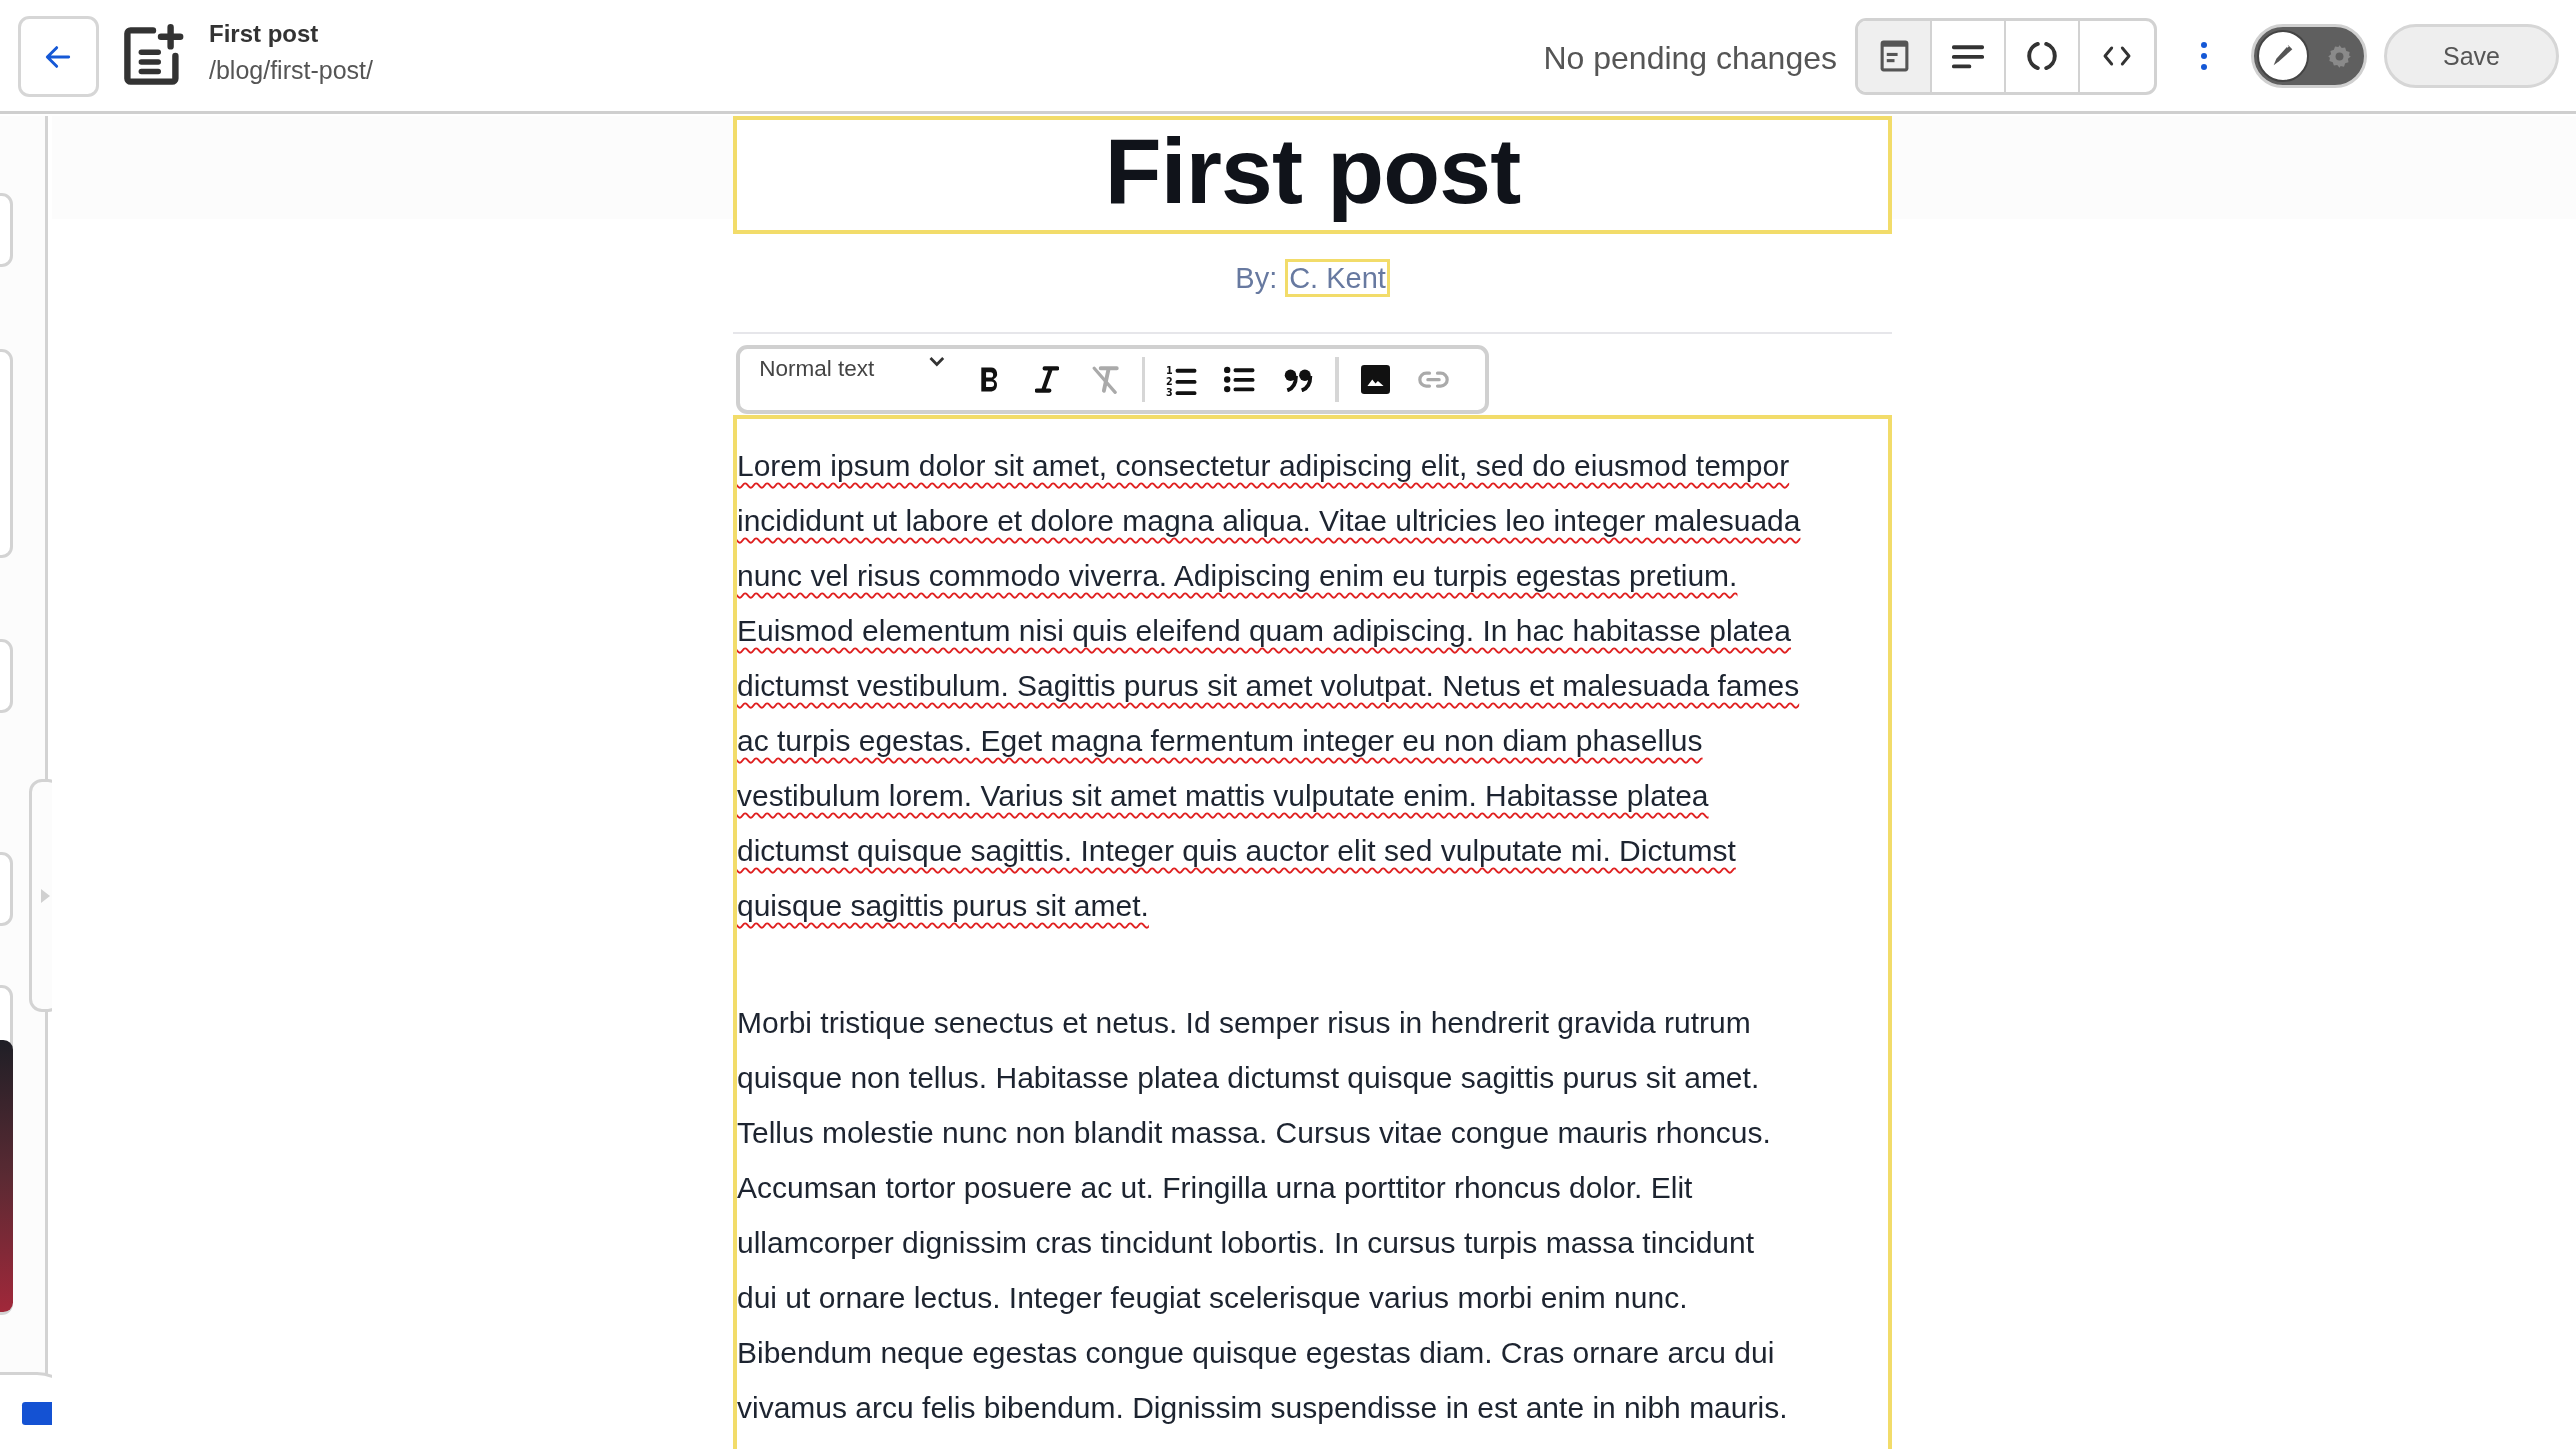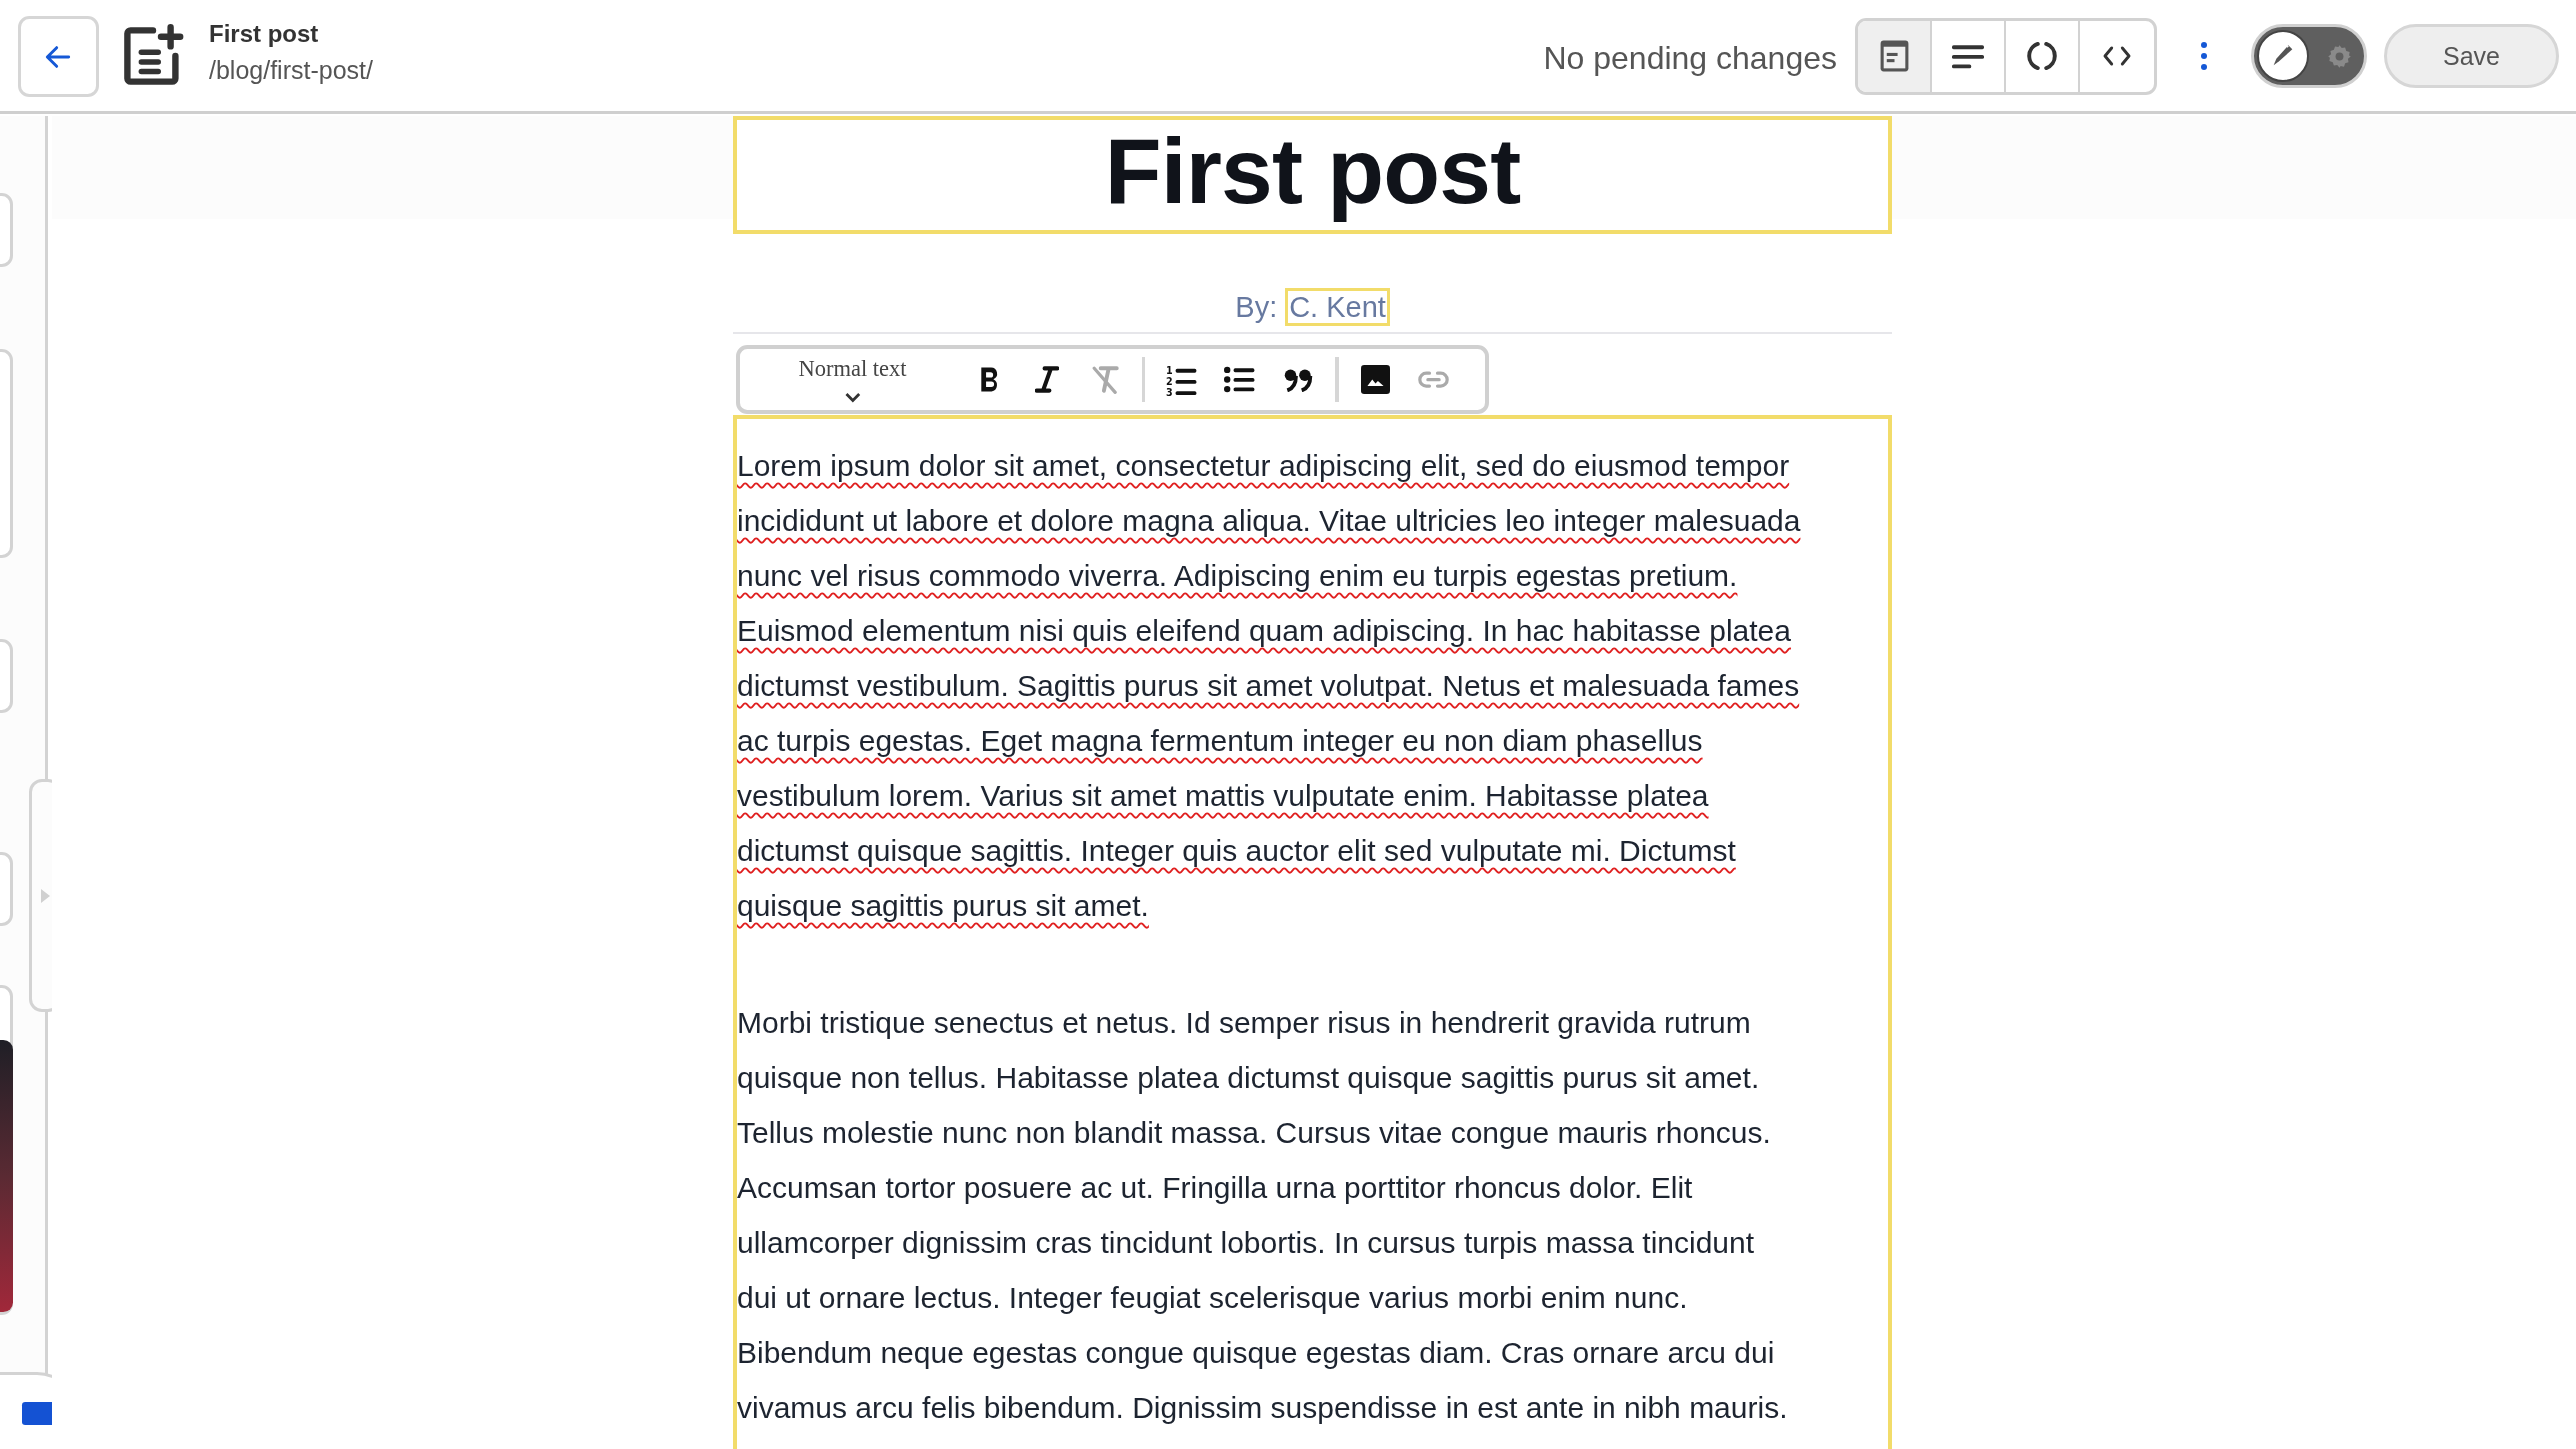--- a/index.html
+++ b/index.html
@@ -34,26 +34,26 @@
   .rail-footer { position: absolute; left: -16px; top: 1372px; width: 93px; height: 97px; border: 3.2px solid #d3d3d3; border-radius: 0 40px 0 0; background: #fff; }
   .rail-footer-icon { position: absolute; left: 35px; top: 27px; width: 34px; height: 22.5px; background: #1452d3; border-radius: 3.2px; }
 
   
   .canvas { position: absolute; left: 52px; top: 116px; width: 2524px; height: 1333px; background: #ffffff; }
   .canvas-band { position: absolute; left: 0; top: 0; width: 100%; height: 103px; background: #fcfcfc; }
 
   .title-box { position: absolute; left: 681px; top: 0; width: 1159px; height: 118px; border: 4px solid #f2dc6a; background: #fff; display: flex; align-items: center; justify-content: center; }
   .post-title { font-family: "Liberation Sans", sans-serif; font-weight: bold; font-size: 93px; color: #10131a; letter-spacing: -0.8px; line-height: 1; margin-top: -6.4px; }
 
-  .byline { position: absolute; left: 681px; top: 175px; width: 1159px; text-align: center; font-family: "Liberation Sans", sans-serif; font-size: 29px; color: #6779a0; }
+  .byline { position: absolute; left: 681px; top: 146px; width: 1159px; text-align: center; font-family: "Liberation Sans", sans-serif; font-size: 29px; color: #6779a0; }
   .byline .author { border: 3.2px solid #f2dc6a; padding: 0 0.8px; }
   .byline-divider { position: absolute; left: 681px; top: 216px; width: 1159px; height: 2.4px; background: #e6e6ea; }
 
   .toolbar { position: absolute; left: 684px; top: 229px; width: 753px; height: 69px; border: 4px solid #d0d0d0; border-radius: 11.3px; background: #fff; display: flex; align-items: center; padding-left: 19.3px; }
-  .style-select { display: flex; align-items: center; width: 201px; height: 48px; font-family: Liberation Serif, serif; font-size: 22.5px; color: #444; justify-content: space-between; padding-right: 14.5px; flex-direction: column; }
+  .style-select { display: flex; width: 201px; height: 48px; font-family: Liberation Sans, sans-serif; font-size: 22.5px; color: #444; justify-content: space-between; padding-right: 14.5px; }
   .tb-btn { width: 58px; height: 48px; display: flex; align-items: center; justify-content: center; }
   .tb-sep { width: 3.2px; height: 45px; background: #d6d6d6; margin: 0 8px; }
 
   .body-box { position: absolute; left: 681px; top: 299px; width: 1159px; height: 1047px; border: 4px solid #f2dc6a; border-bottom: none; background: #fff; }
   .para { position: absolute; left: 0; width: 1143px; font-family: Liberation Sans, sans-serif; font-size: 30px; color: #1d2430; line-height: 55px; }
   .para .sp { text-decoration: underline wavy #e02020; text-decoration-thickness: 1.6px; text-underline-offset: 6.4px; }
 </style>
 </head>
 <body>
 

